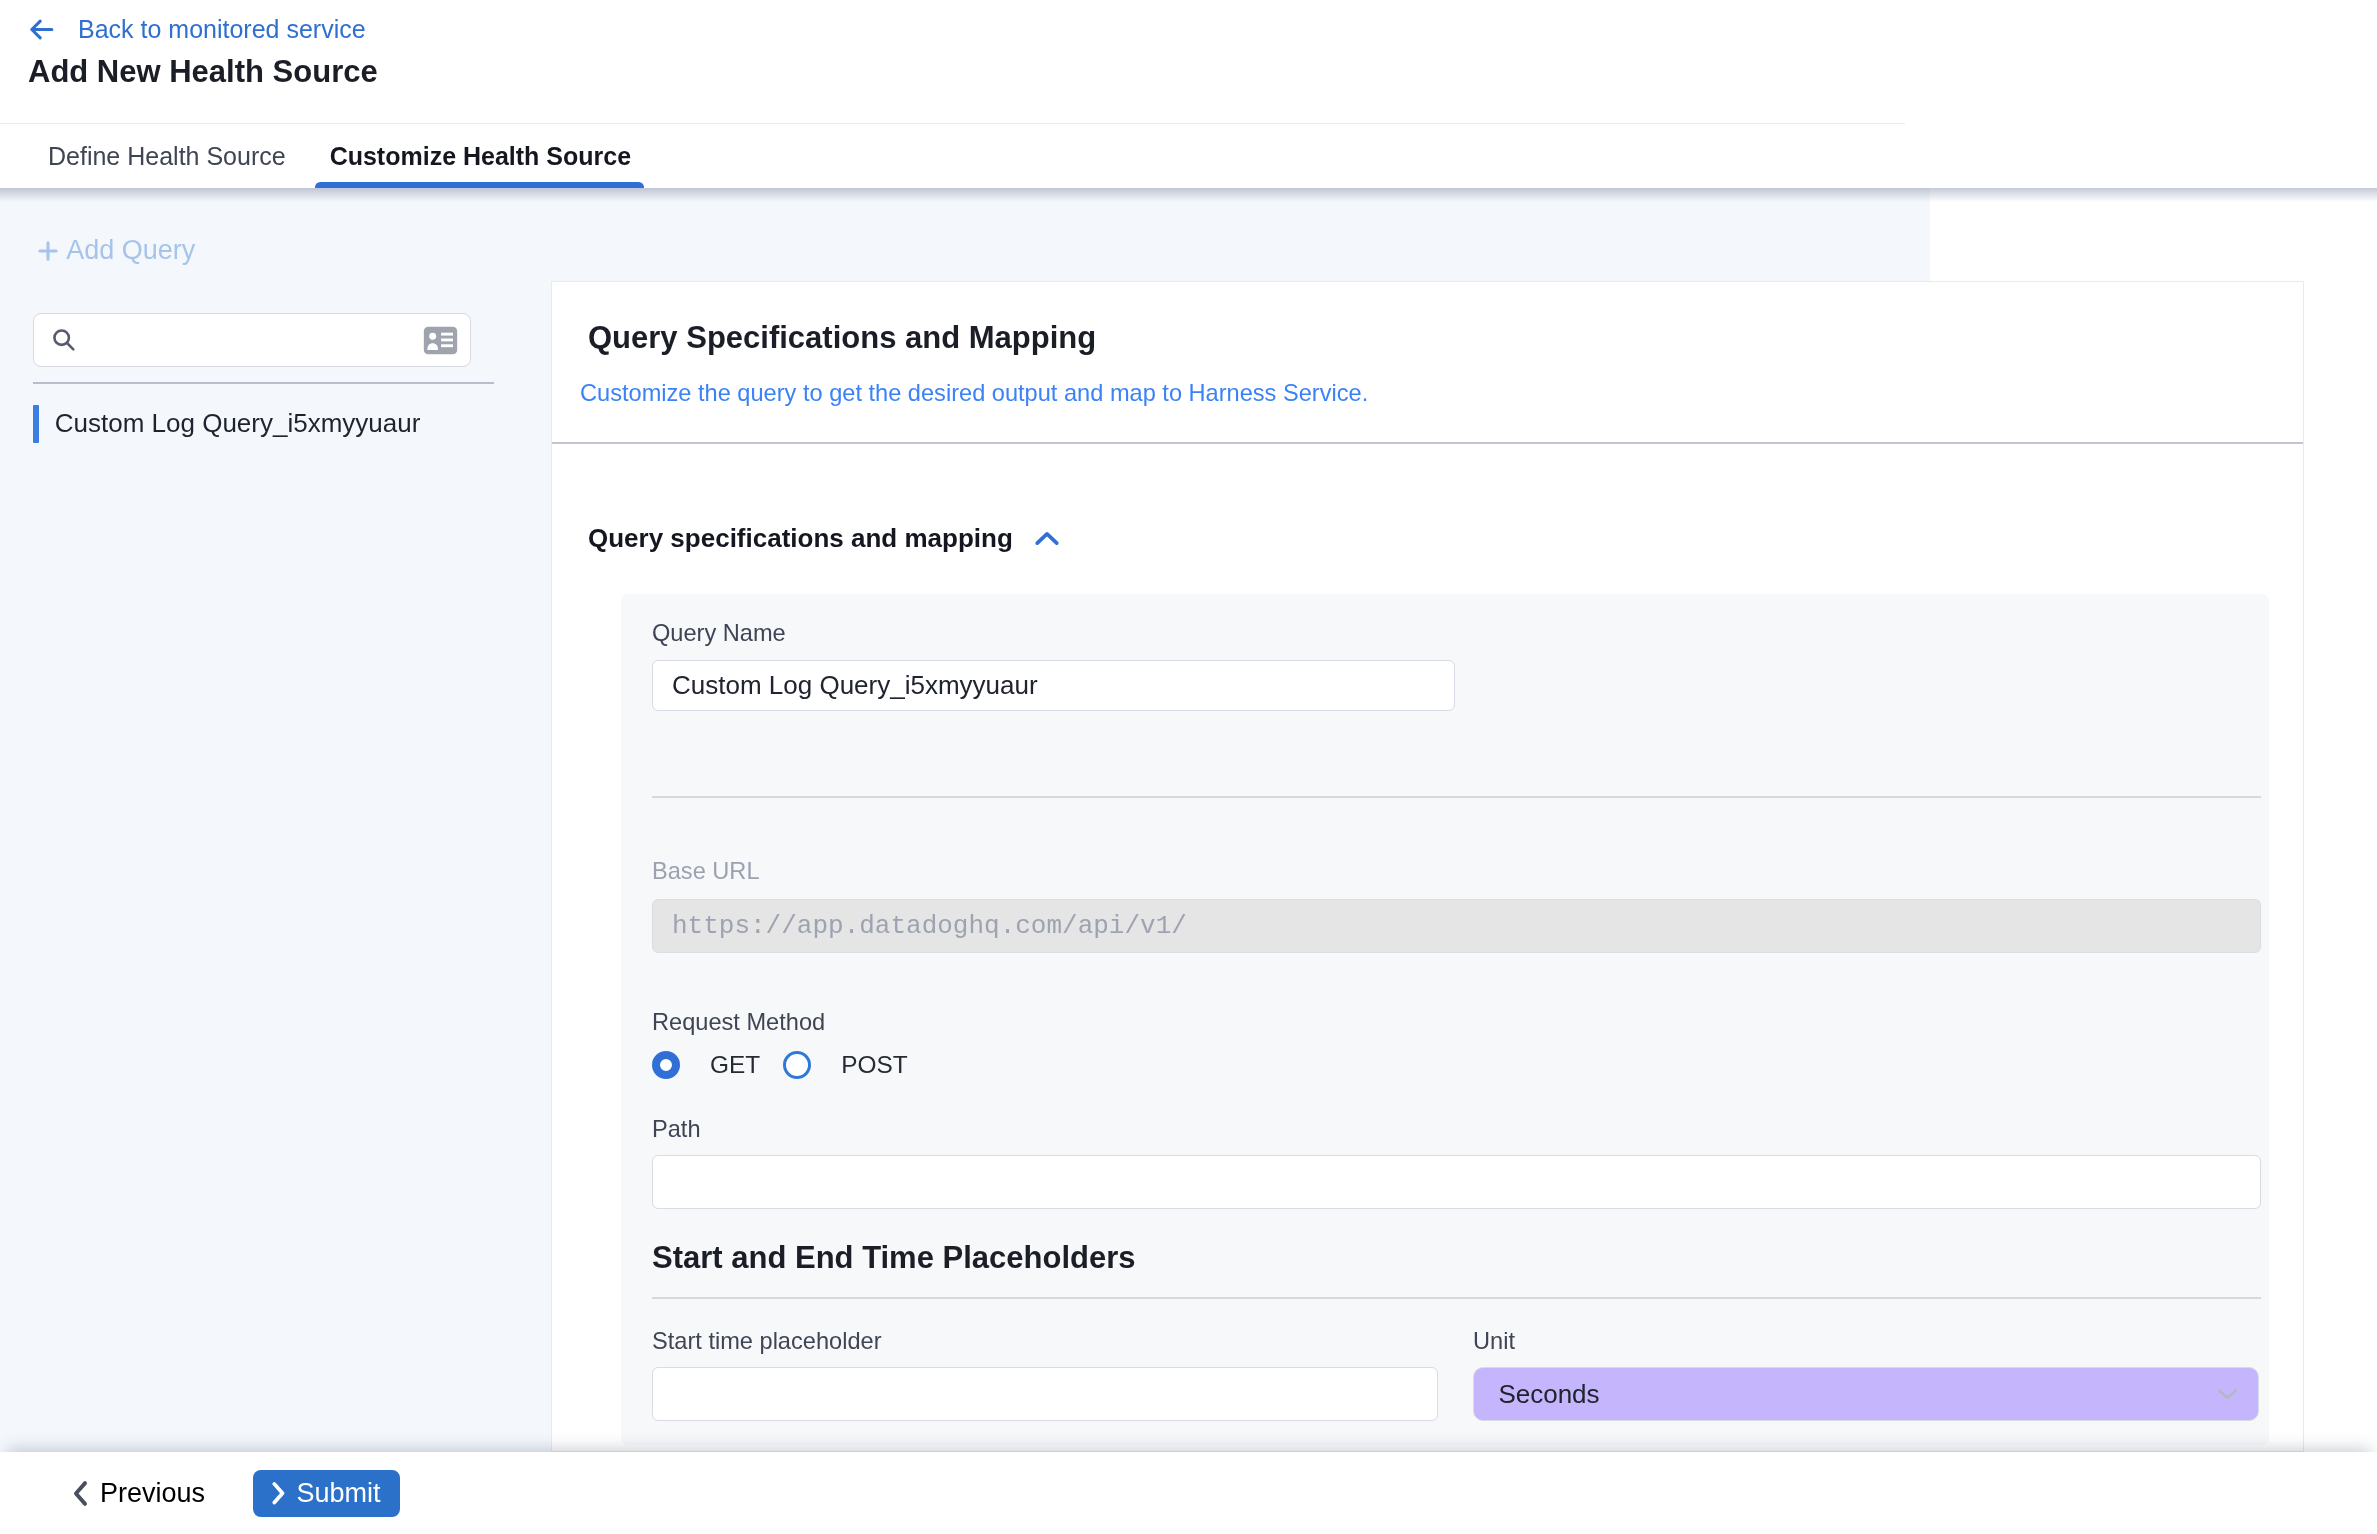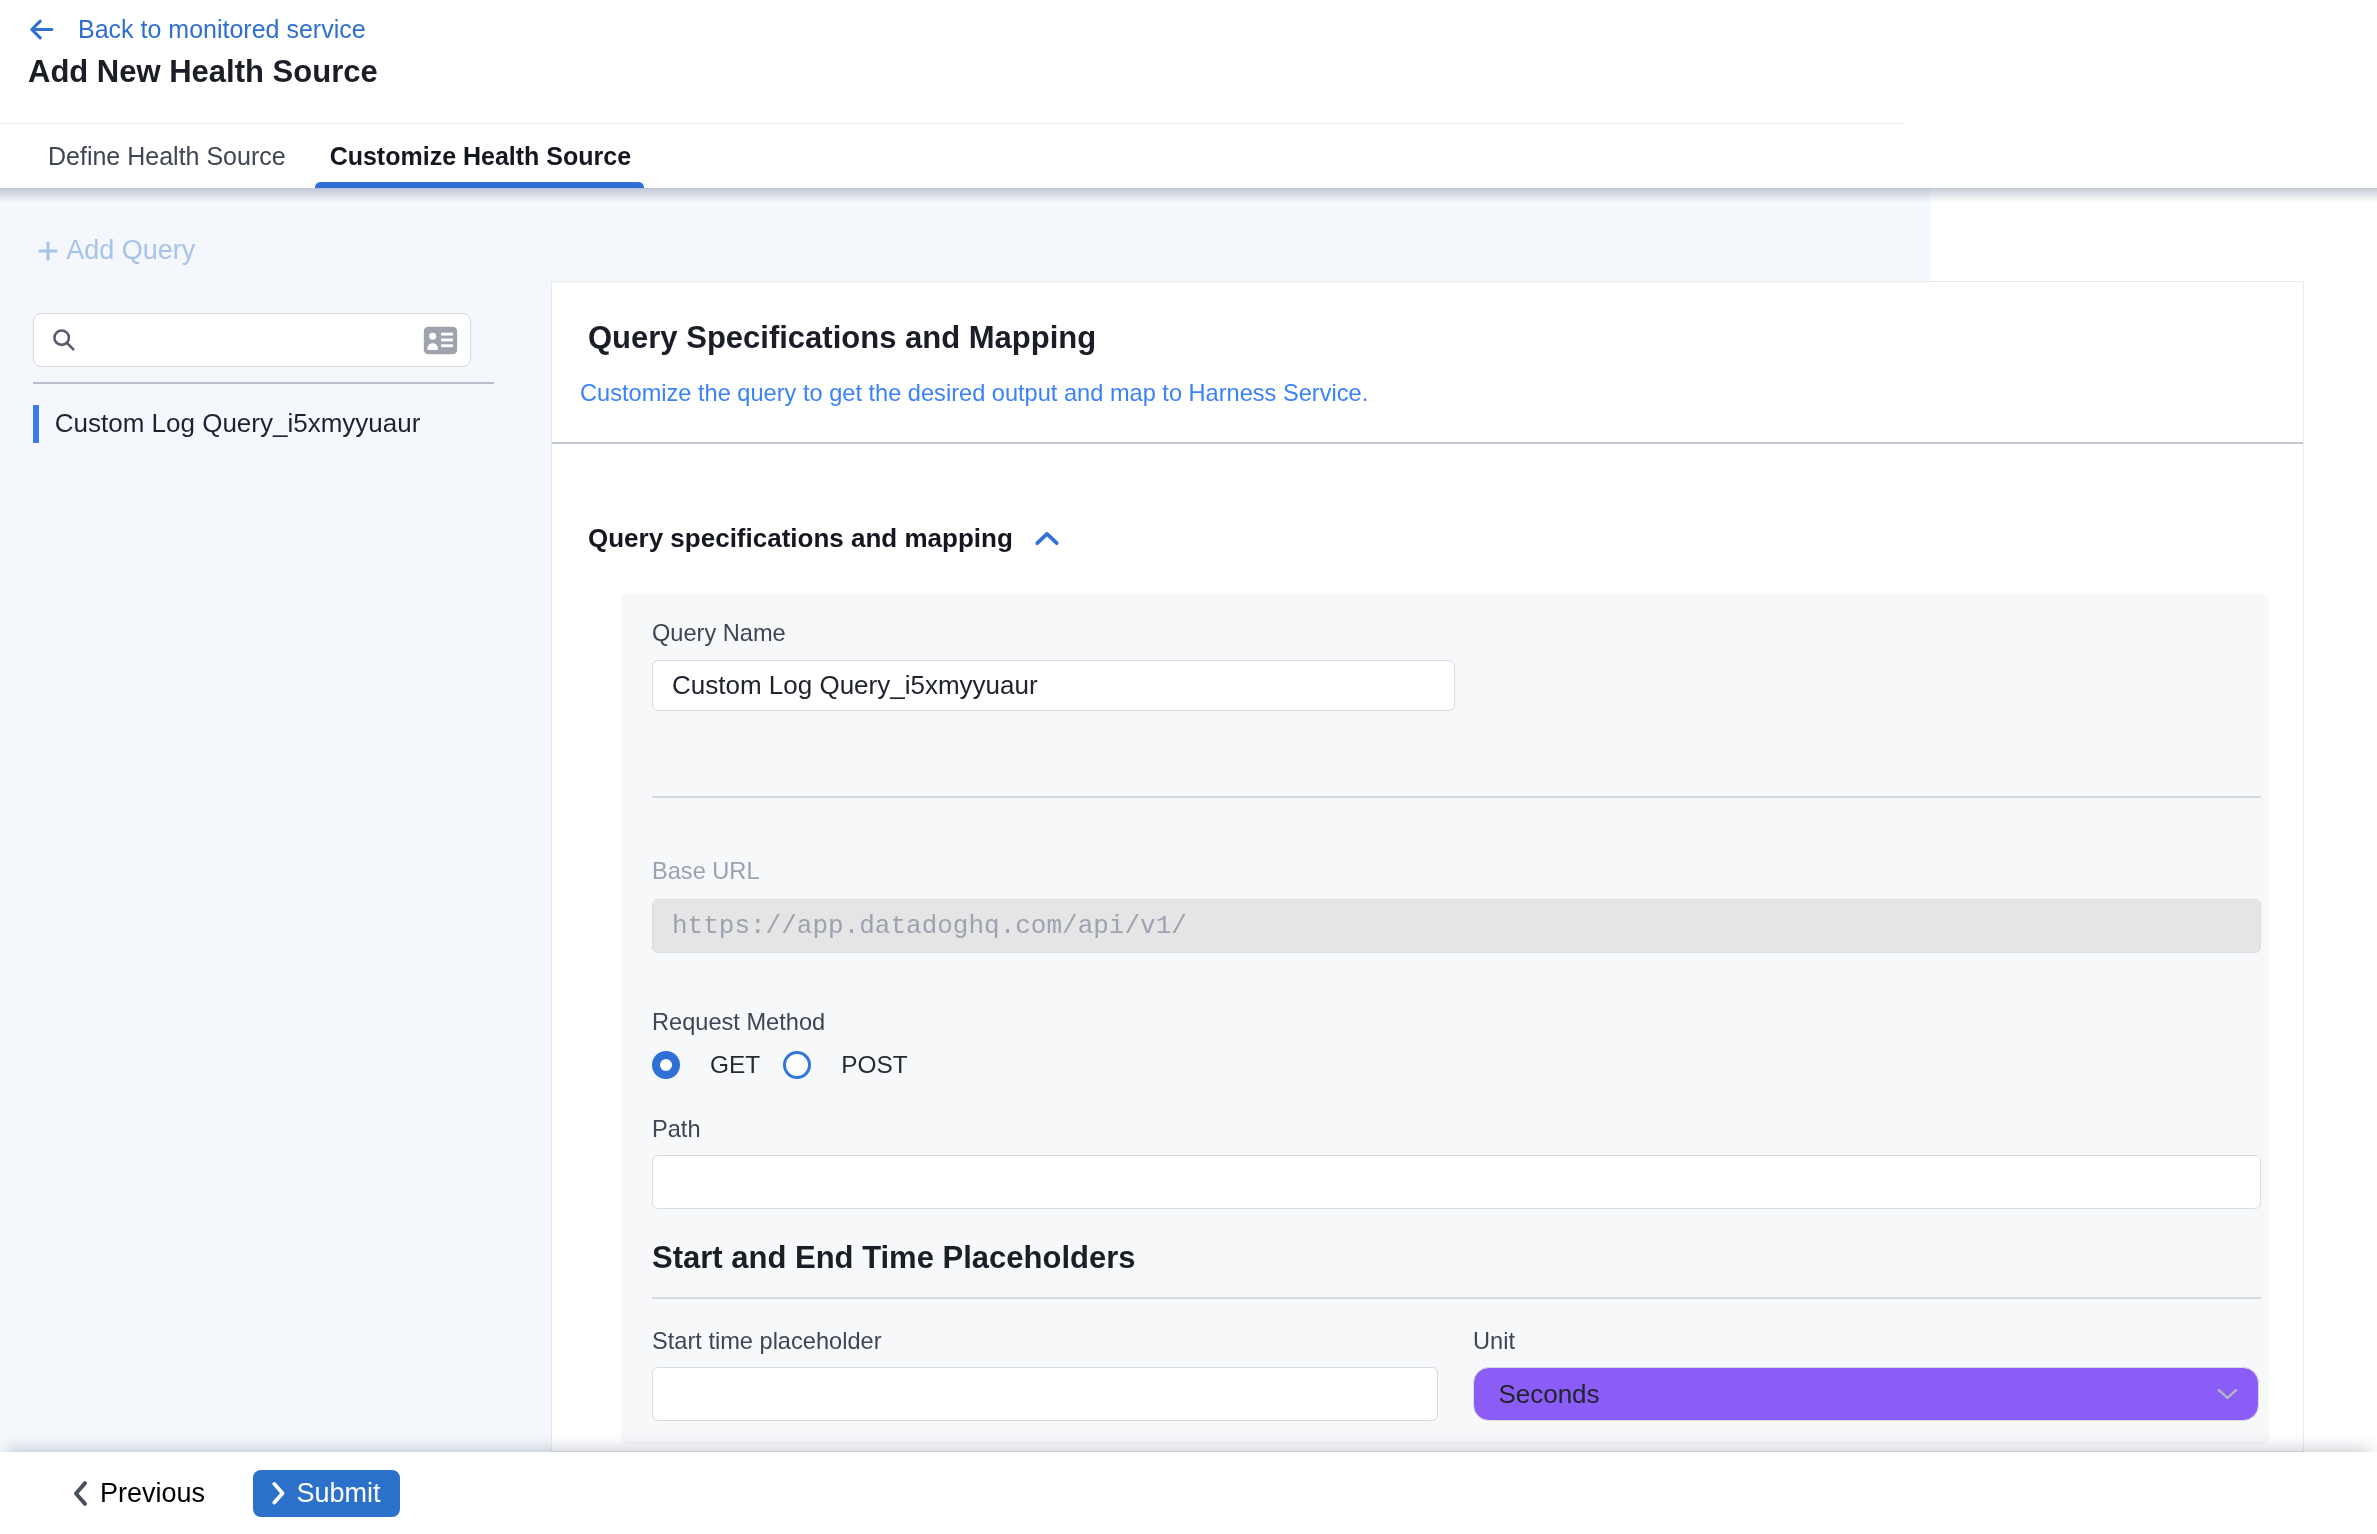--- a/index.html
+++ b/index.html
@@ -65,22 +65,22 @@
 
   .radios { position:absolute; left:31px; top:457px; display:flex; align-items:center; gap:23px; }
   .radio-opt { display:flex; align-items:center; gap:30px; cursor:pointer; }
   .radio { width:28px; height:28px; border-radius:50%; background:#fff; flex:none; }
   .radio.checked { border:8.7px solid #2f6fd6; }
   .radio.unchecked { border:3.5px solid #2f78d8; }
   .radio-label { font-size:24.4px; color:#262a33; }
 
   .h2 { position:absolute; left:31px; top:646px; font-size:31px; font-weight:700; color:#1b1e27; }
 
-  .unit-select { position:absolute; left:852px; top:773px; width:786px; height:54px; background:#8b5cf6;
-                 border:1.7px solid #d9dbe4; border-radius:16px; display:flex; align-items:center;
+  .unit-select { position:absolute; left:852px; top:773px; width:786px; height:54px; background:#c4b5fd;
+                 border:1.7px solid #d9dbe4; border-radius:10px; display:flex; align-items:center;
                  justify-content:space-between; padding:0 19px 0 24.4px; cursor:pointer; }
   .unit-value { font-size:26px; color:#20242e; }
 
   
   .footer { position:absolute; bottom:0; left:0; width:2377px; height:82px; background:#fff;
             box-shadow:0 -8.7px 15.7px -7px rgba(46,56,86,.28); z-index:7; }
   .prev-btn { position:absolute; left:72px; top:50%; transform:translateY(-50%);
               display:flex; align-items:center; gap:12.2px; color:#000000; font-size:27px;
               font-weight:500; cursor:pointer; }
   .submit-btn { position:absolute; left:253px; top:17.5px; height:47px; min-width:124px;

